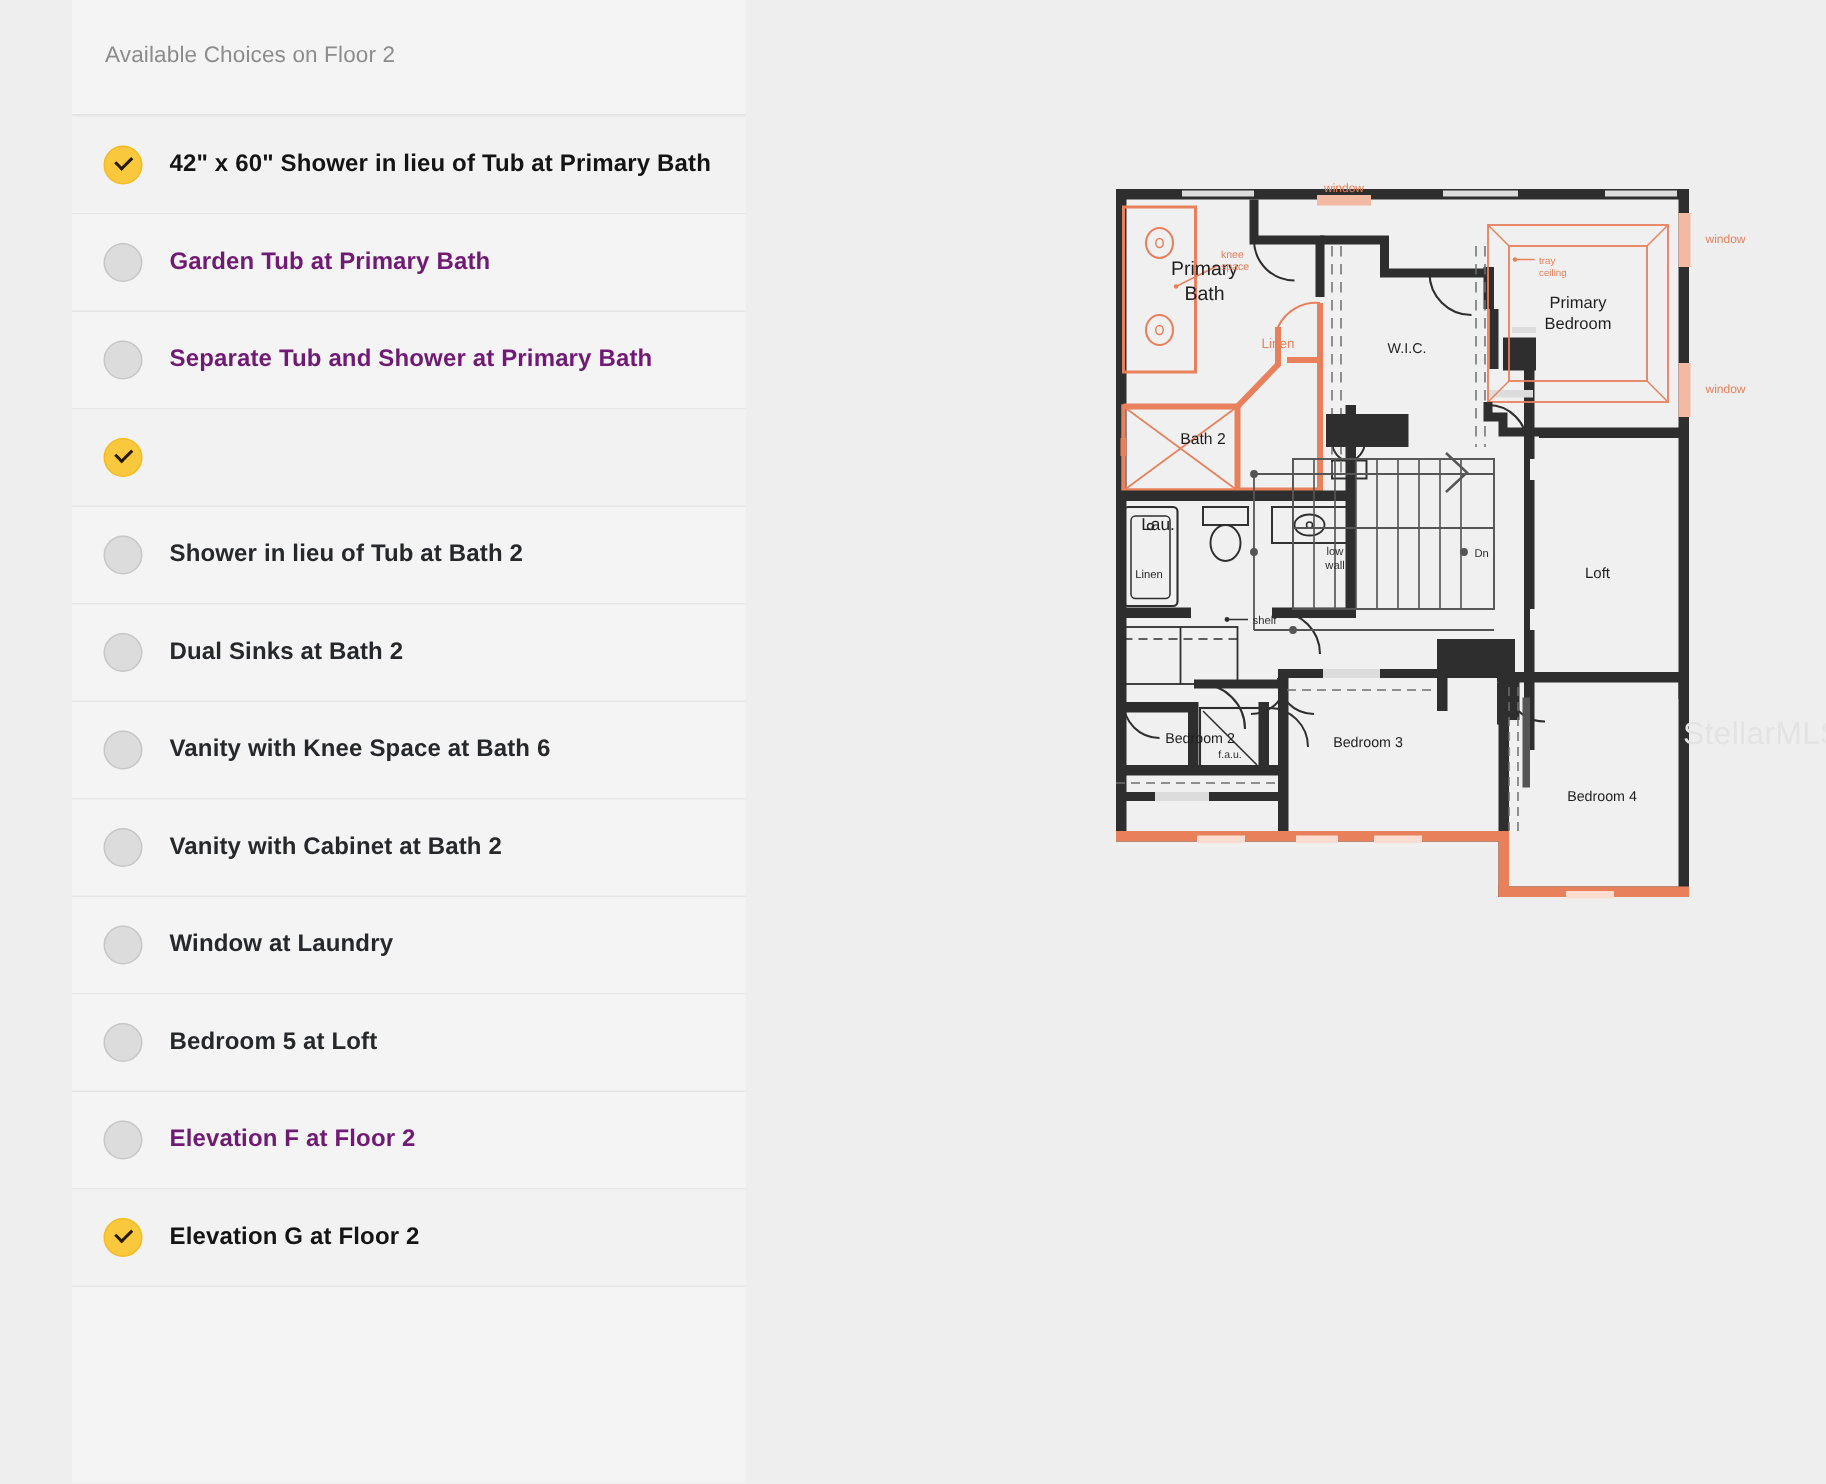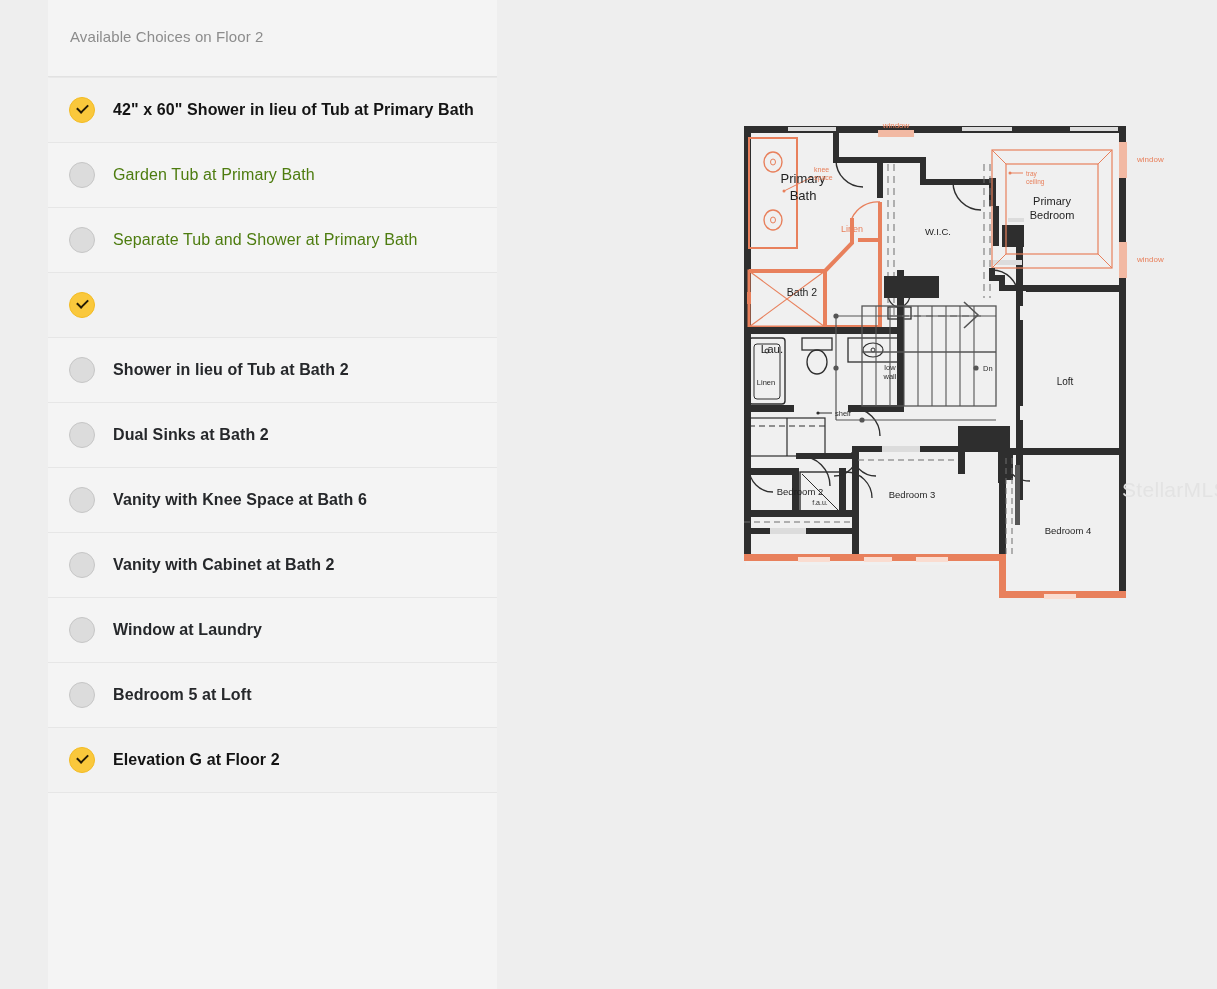--- a/index.html
+++ b/index.html
@@ -112,22 +112,22 @@
     font-size: 16px;
     color: #26282b;
     font-weight: 700;
     letter-spacing: 0.1px;
   }
   .choice-row.sel .choice-label {
     font-weight: 700;
     color: #141414;
   }
   .choice-row.disabled .choice-label {
-    color: #4d7c0f;
-    font-weight: 400;
+    color: #701a75;
+    font-weight: 700;
   }
 
   .info-icon {
     position: absolute;
     right: 18px;
     top: 50%;
     transform: translateY(-50%);
     width: 22px;
     height: 22px;
     cursor: pointer;
@@ -248,20 +248,31 @@
         <div class="radio"></div>
         <div class="choice-label">Vanity with Cabinet at Bath 2</div>
       </div>
       <div class="choice-row">
         <div class="radio"></div>
         <div class="choice-label">Window at Laundry</div>
       </div>
       <div class="choice-row">
         <div class="radio"></div>
         <div class="choice-label">Bedroom 5 at Loft</div>
+      </div>
+      <div class="choice-row disabled">
+        <div class="radio"></div>
+        <div class="choice-label">Elevation F at Floor 2</div>
+        <div class="info-icon">
+          <svg width="22" height="22" viewBox="0 0 22 22">
+            <circle cx="11" cy="11" r="9.3" fill="none" stroke="#9a9a9a" stroke-width="1.2"></circle>
+            <circle cx="11" cy="6.6" r="1.05" fill="#9a9a9a"></circle>
+            <rect x="10.35" y="9" width="1.3" height="7" rx="0.6" fill="#9a9a9a"></rect>
+          </svg>
+        </div>
       </div>
       <div class="choice-row sel">
         <div class="radio checked"></div>
         <div class="choice-label">Elevation G at Floor 2</div>
       </div>
     </div>
 
   <div id="panel-scrollbar">
     <div id="panel-scroll-thumb"></div>
   </div>

